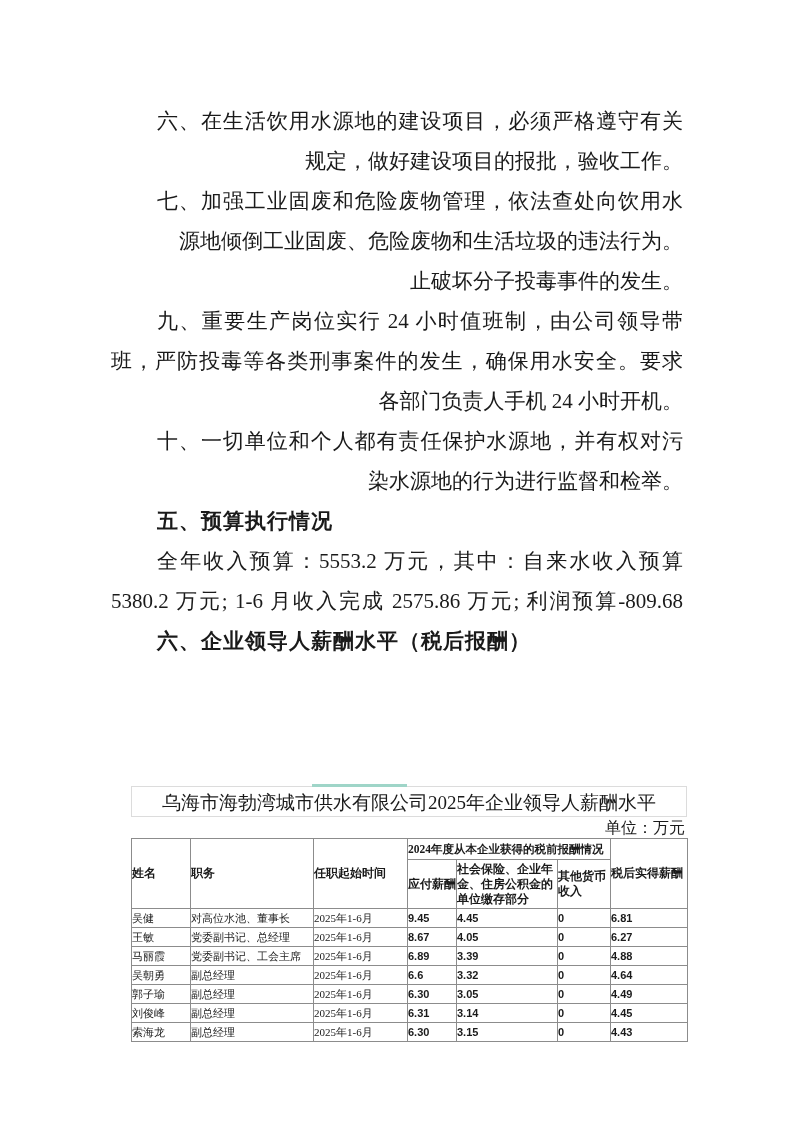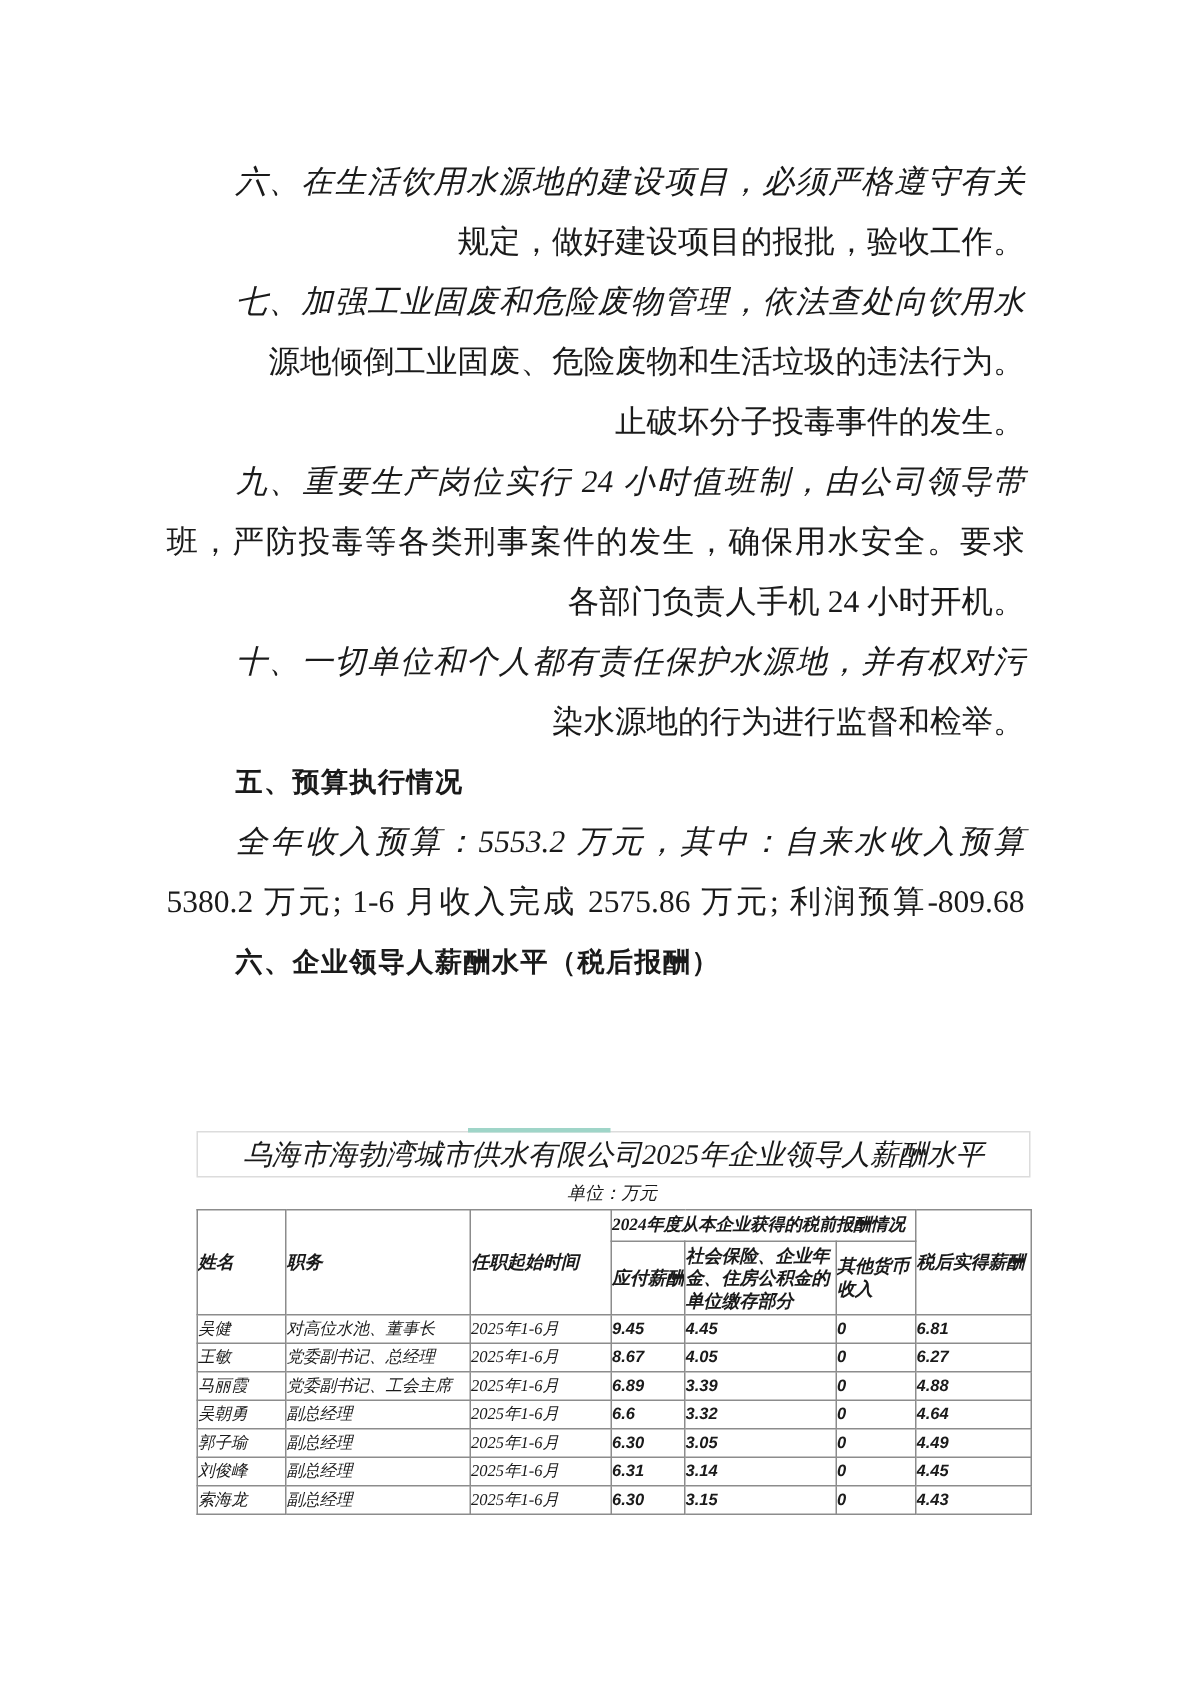--- a/index.html
+++ b/index.html
@@ -4,34 +4,34 @@
 <style>
   html,body{margin:0;padding:0;}
   body{
     width:793px;height:1122px;background:#ffffff;position:relative;
     font-family:"Liberation Serif","DejaVu Serif",serif;color:#1a1a1a;
     overflow:hidden;
   }
   .doc{position:absolute;left:111px;top:101px;width:572px;}
   .line{height:40px;line-height:40px;font-size:21px;text-align:right;}
   .j{text-align:justify;text-align-last:justify;}
-  .ind{text-indent:46px;font-style:italic;}
+  .ind{text-indent:46px;}
   .heading{
     font-family:"Liberation Sans","DejaVu Sans",sans-serif;
-    font-weight:700;font-size:18px;text-indent:46px;letter-spacing:1px;
+    font-weight:700;font-size:21px;text-indent:46px;letter-spacing:1px;
     text-align:left;text-align-last:left;
   }
-  .table-block{position:absolute;left:131px;top:754px;width:556px;font-style:italic;}
+  .table-block{position:absolute;left:131px;top:786px;width:556px;}
   .t-title{
     position:relative;height:31px;line-height:31px;text-align:center;
     font-size:19px;border:1px solid #dcdcdc;box-sizing:border-box;
     white-space:nowrap;
   }
   .teal{position:absolute;left:181px;top:-2px;width:95px;height:3px;background:#9fd5c8;}
-  .t-unit{height:21px;line-height:21px;font-size:12px;text-align:center;padding-right:2px;}
+  .t-unit{height:21px;line-height:21px;font-size:16px;text-align:right;padding-right:2px;}
   table.grid{border-collapse:collapse;width:556px;table-layout:fixed;}
   .grid th,.grid td{
     border:1px solid #8c8c8c;padding:0;text-align:left;vertical-align:middle;
     overflow:hidden;
   }
   .grid thead th{font-size:12px;font-weight:700;line-height:15px;}
   .grid thead tr.r1 th{height:20px;}
   .grid thead tr.r2 th{height:48px;}
   .span-h{white-space:nowrap;font-size:11.5px !important;}
   .grid tbody td{font-size:11px;height:18px;line-height:17px;white-space:nowrap;}

